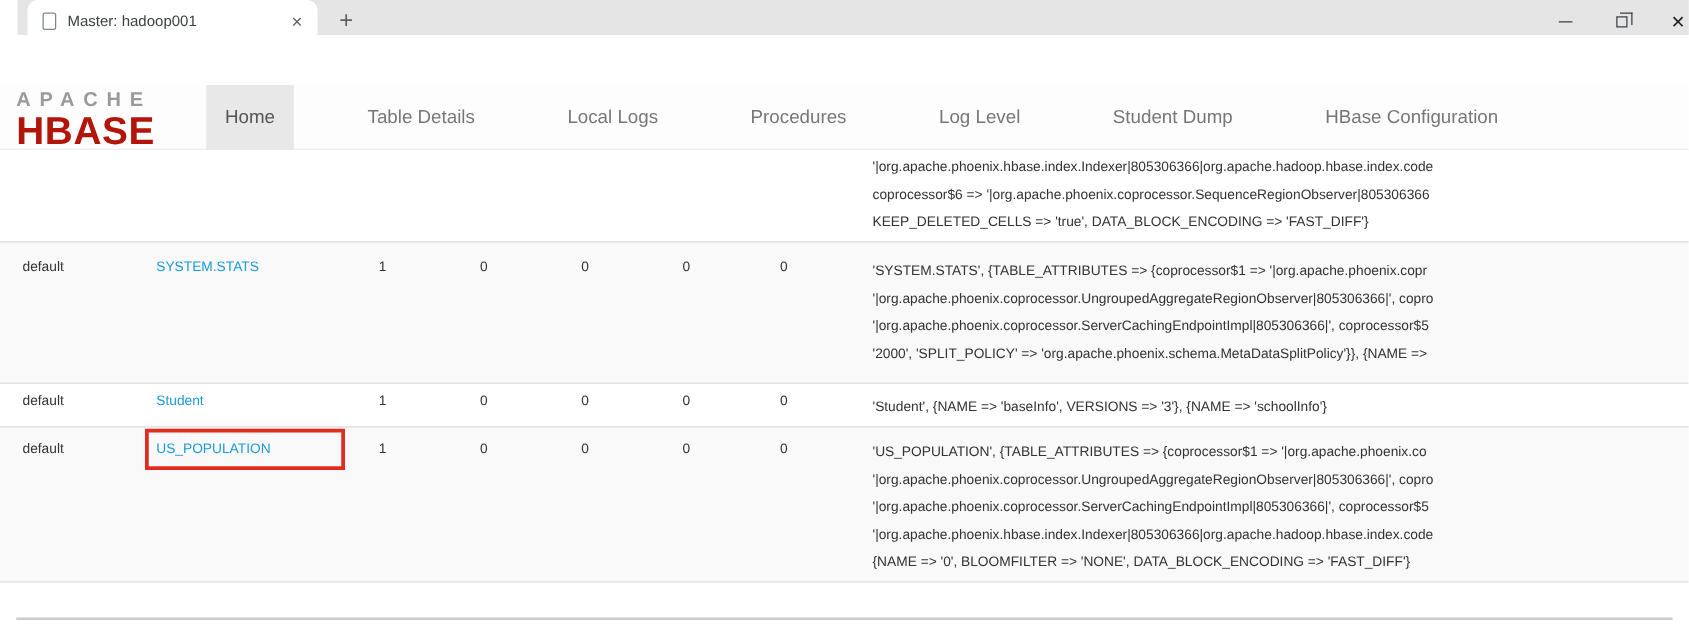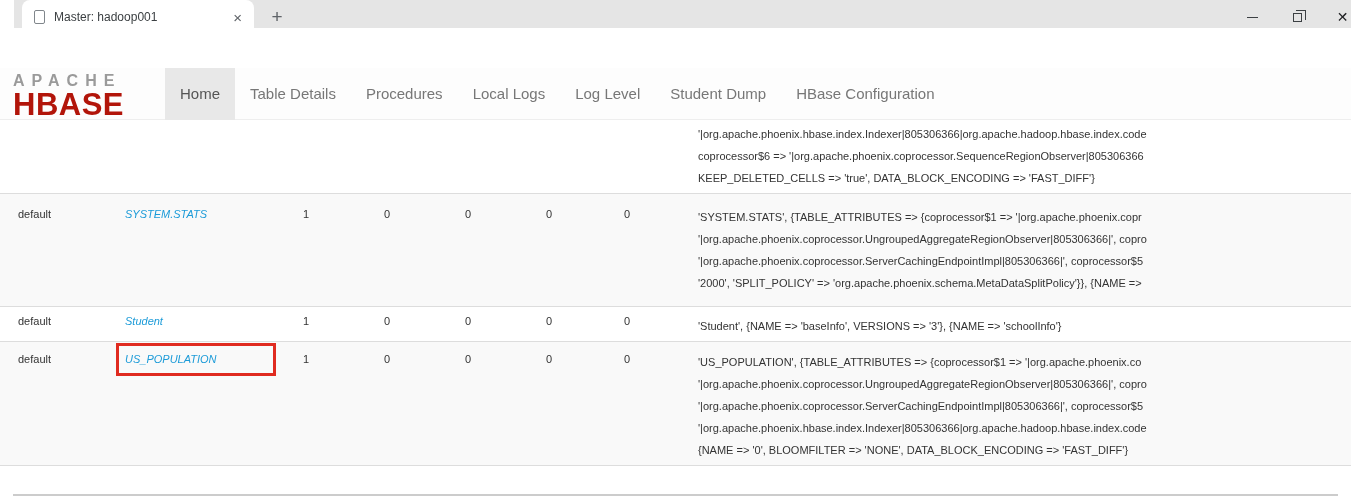--- a/index.html
+++ b/index.html
@@ -62,37 +62,37 @@
   .avatar::after { content:""; position:absolute; left:4px; top:15px; width:16px; height:10px; border-radius:8px 8px 0 0; background:#e8eaed; }
   .kebab { font-size:17px; color:#5f6368; width:26px; text-align:center; }
 
   
   .hnav { position:absolute; left:0; top:68px; width:100%; height:52px; background:#fdfdfd;
     border-bottom:1px solid #eeeeee; }
   .logo { position:absolute; left:13px; top:4px; width:148px; }
   .logo-top { font-size:16px; font-weight:bold; letter-spacing:7px; color:#9a9a9a; }
   .logo-main { font-size:31px; font-weight:900; letter-spacing:0.5px; color:#b2150a; line-height:0.95;
     font-stretch:condensed; }
-  .hnav-items { position:absolute; left:165px; top:0; height:52px; display:flex; list-style:none; }
+  .hnav-items { position:absolute; left:165px; top:0; height:52px; display:flex; list-style:none;gap:44px; }
   .hnav-item { padding:0 15px; line-height:52px; font-size:15px; color:#777; white-space:nowrap; }
   .hnav-item.active { background:#e8e8e8; color:#555; }
 
   
   .content { position:absolute; left:0; top:120px; width:100%; height:382px; background:#fff;
     font-size:11px; color:#333; }
   .trow { position:relative; width:100%; }
   .trow.striped { background:#f9f9f9; }
   .trow.bordered { border-top:1px solid #ddd;padding-left:28px; }
   .row-a { height:73px; }
   .row-b { height:113px; }
   .row-c { height:35px; }
   .row-d { height:125px; border-bottom:1px solid #ddd; }
   .cell { position:absolute; white-space:nowrap; }
   .c-ns { left:18px; }
-  .c-name { left:125px; color:#1c9bd8; text-decoration:none; cursor:pointer;font-style:italic; }
+  .c-name { left:125px; color:#1c9bd8; text-decoration:none; cursor:pointer; }
   .c-n1 { left:303px; } .c-n2 { left:384px; } .c-n3 { left:465px; } .c-n4 { left:546px; } .c-n5 { left:624px; }
   .c-desc { left:698px; line-height:22px; }
   .c-desc div { white-space:nowrap; }
   .redbox { position:absolute; left:116px; top:1px; width:160px; height:33px;
     border:3px solid #e02b20; }
   .bottom-rule { position:absolute; left:13px; top:494px; width:1325px; height:2px; background:#ccc; }
 </style>
 </head>
 <body>
 
@@ -160,22 +160,22 @@
   </div>
 
   <div class="hnav">
     <div class="logo">
       <div class="logo-top">APACHE</div>
       <div class="logo-main">HBASE</div>
     </div>
     <ul class="hnav-items">
       <li class="hnav-item active">Home</li>
       <li class="hnav-item">Table Details</li>
+      <li class="hnav-item">Local Logs</li>
       <li class="hnav-item">Procedures</li>
-      <li class="hnav-item">Local Logs</li>
       <li class="hnav-item">Log Level</li>
       <li class="hnav-item">Student Dump</li>
       <li class="hnav-item">HBase Configuration</li>
     </ul>
   </div>
 
   <div class="content">
 
     <div class="trow row-a">
       <div class="cell c-desc" style="top:3px;">

